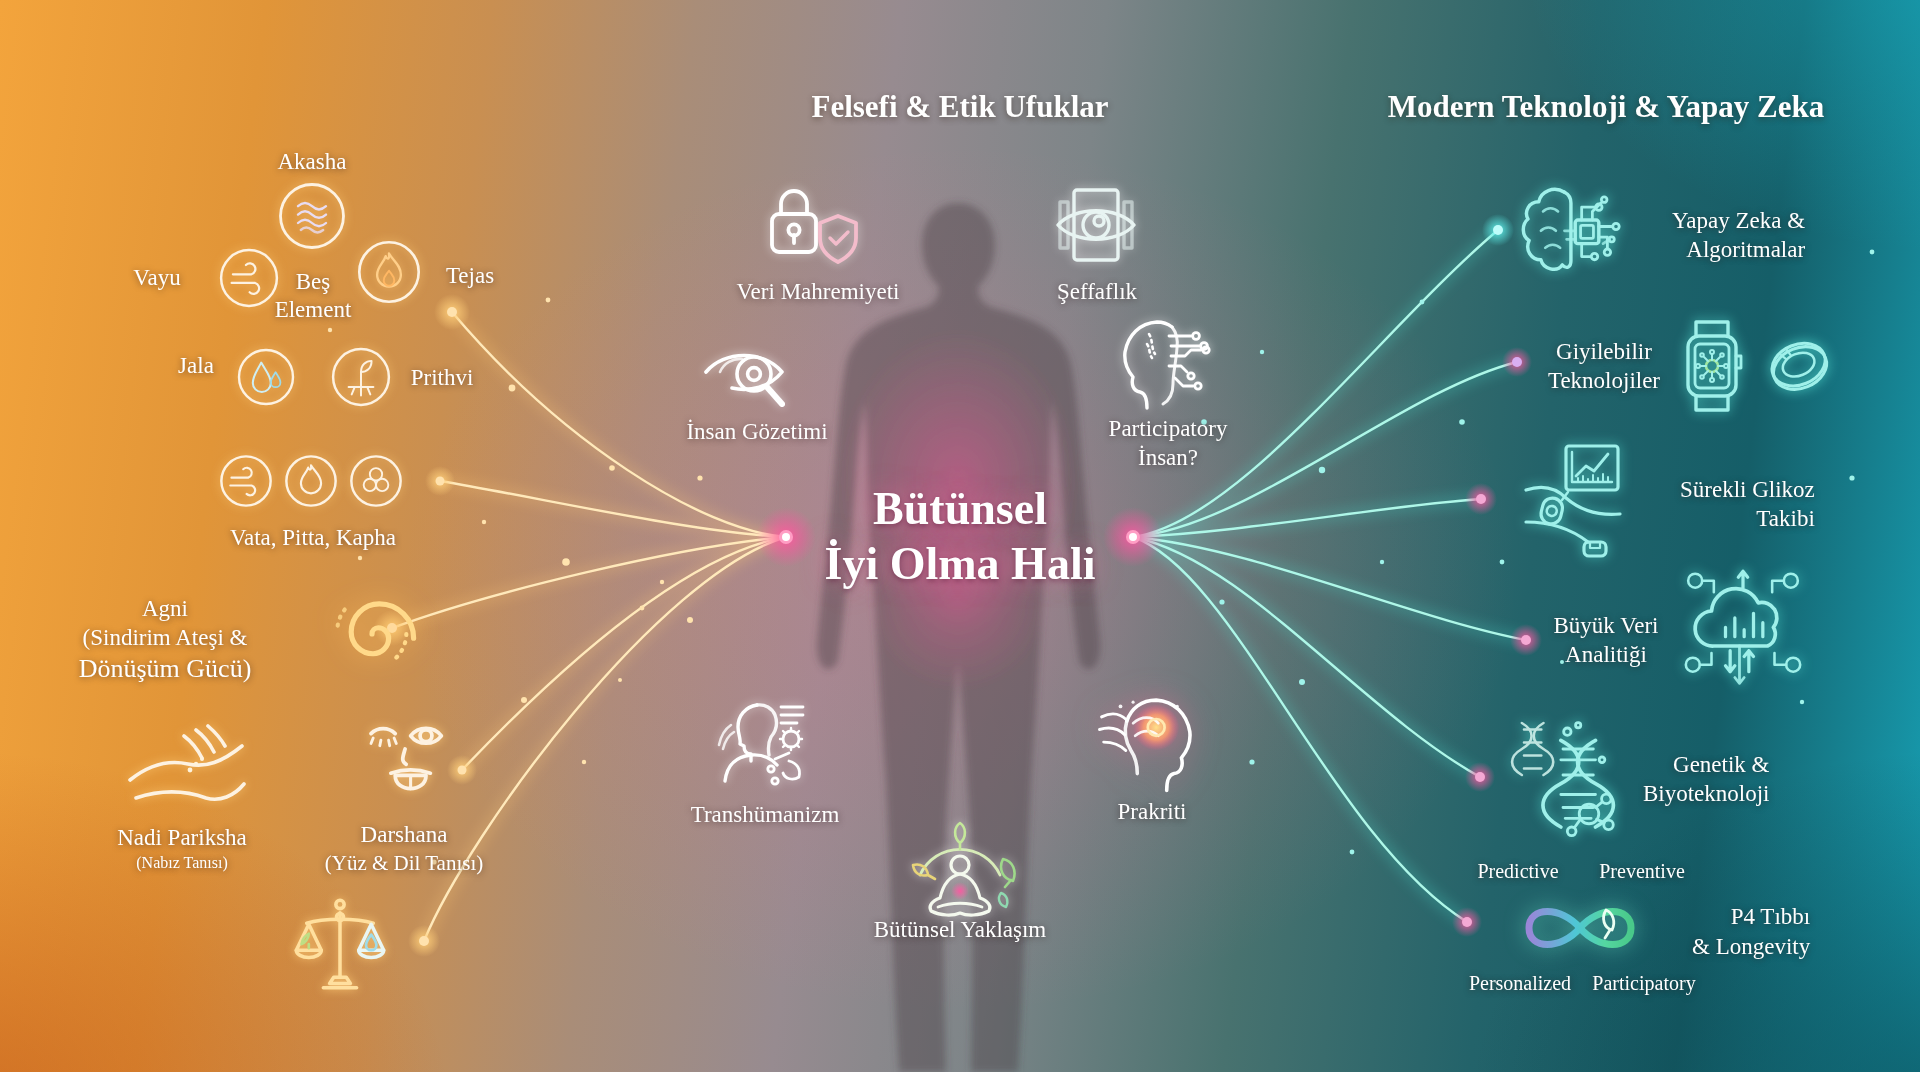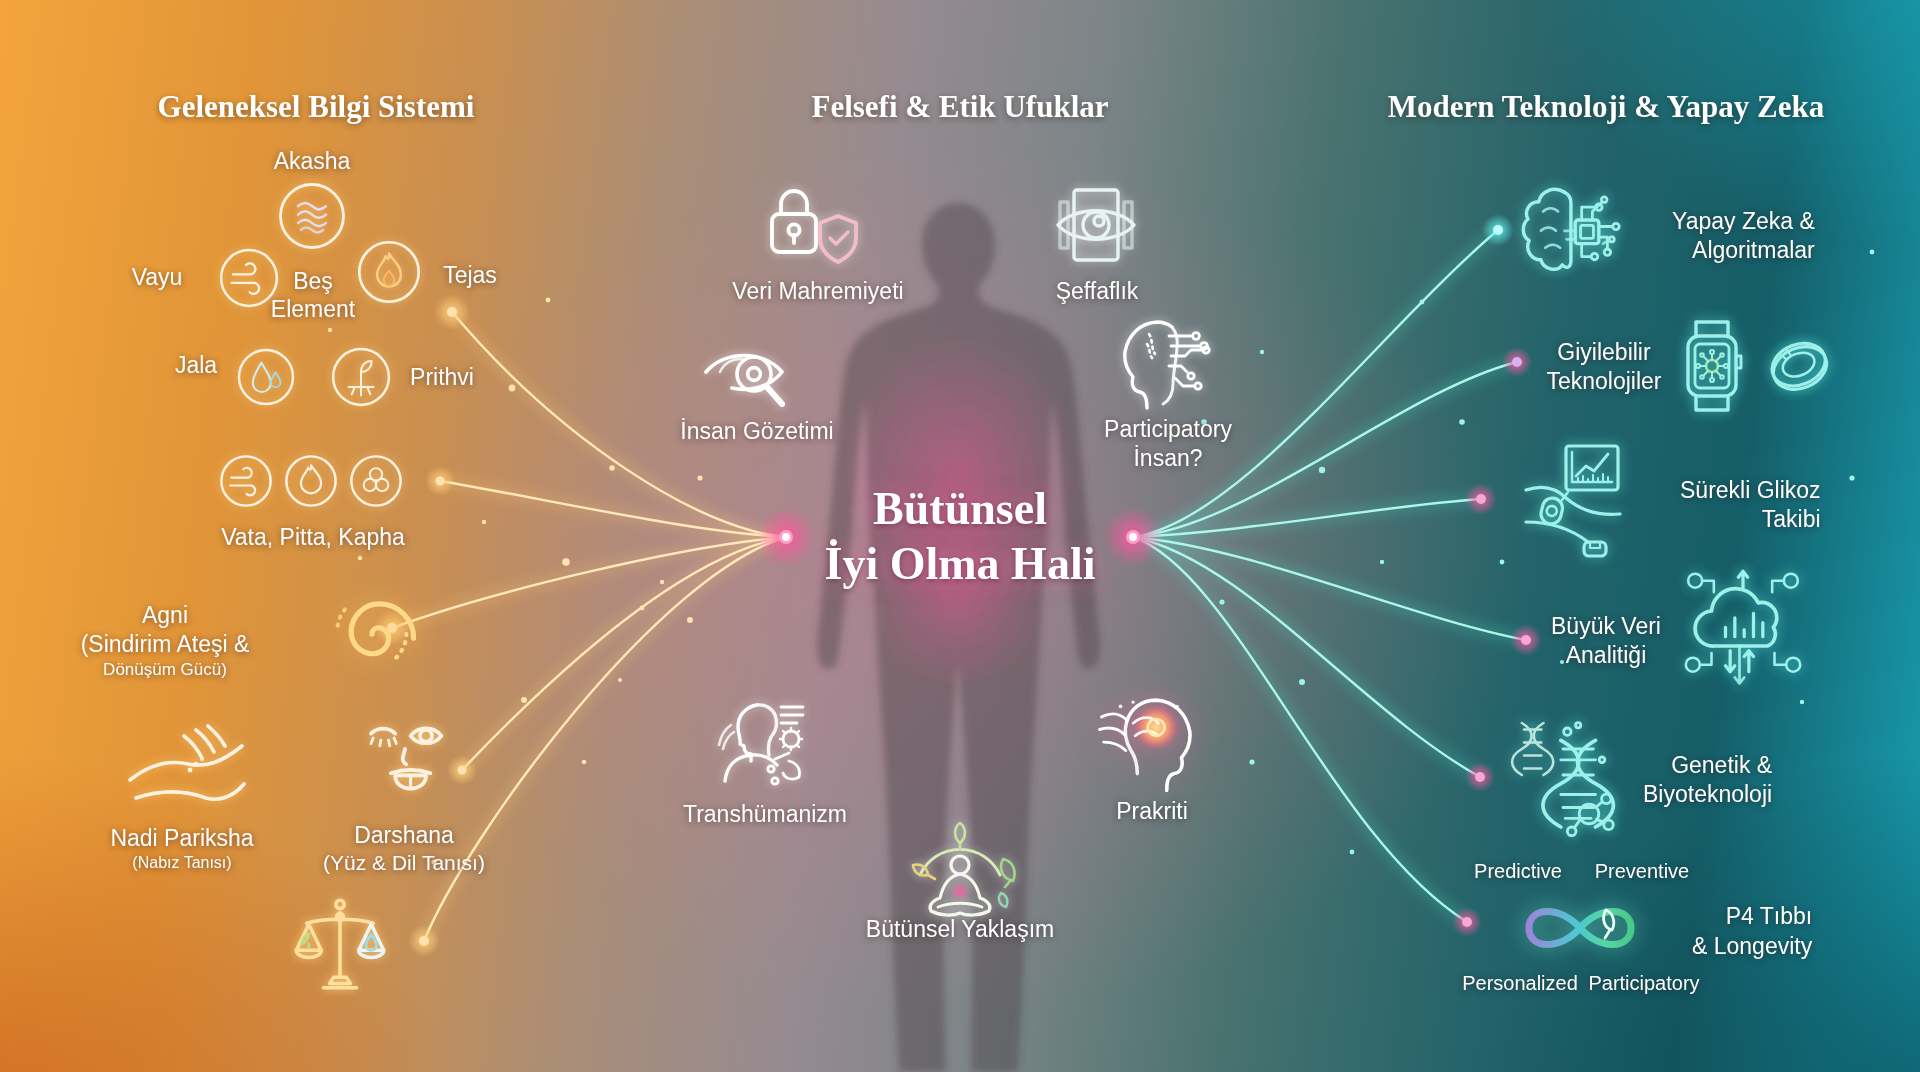--- a/index.html
+++ b/index.html
@@ -4,21 +4,21 @@
 <style>
   html,body{margin:0;padding:0;background:#222;}
   .stage{position:relative;width:1920px;height:1072px;overflow:hidden;
     font-family:"Liberation Sans",sans-serif;
     background:
       radial-gradient(ellipse 900px 700px at 50% 54%, rgba(235,120,150,.30), rgba(235,120,150,0) 62%),
       radial-gradient(ellipse 700px 520px at -2% 104%, rgba(186,73,16,.55), rgba(186,73,16,0) 70%),
       radial-gradient(ellipse 620px 420px at 102% -4%, rgba(24,178,198,.55), rgba(24,178,198,0) 70%),
       radial-gradient(ellipse 700px 520px at 102% 104%, rgba(8,52,60,.6), rgba(8,52,60,0) 70%),
       linear-gradient(97deg,#f3a43c 0%,#e19538 13%,#c98f51 24%,#a98d78 34%,#978b90 44%,#7d8588 54%,#48726f 66%,#23636a 78%,#155e68 88%,#17a0b4 100%);}
-  .pos{position:absolute;transform:translate(-50%,-50%);}
+  .pos{position:absolute;transform:translate(-50%,-50%);font-family:Liberation Serif, serif;}
   .lbl{color:#fff;font-size:23px;line-height:1.18;text-align:center;white-space:nowrap;
        text-shadow:0 1px 6px rgba(40,20,20,.55);}
   .lbl-left{text-align:right;transform:translate(0,-50%);}
   .small{font-size:20px;}
   .title{font-family:"Liberation Serif",serif;font-weight:bold;font-size:31px;color:#fff;
          white-space:nowrap;text-shadow:0 2px 6px rgba(40,25,10,.45);}
   .maintitle{font-family:"Liberation Serif",serif;font-weight:bold;font-size:46px;color:#fff;
          line-height:1.2;text-align:center;white-space:nowrap;
          text-shadow:0 0 26px rgba(255,110,170,.55),0 2px 5px rgba(70,20,45,.5);}
   svg{display:block;fill:none;stroke-linecap:round;stroke-linejoin:round;}
@@ -206,21 +206,20 @@
         <circle cx="1352" cy="852" r="2.4"></circle>
           <circle cx="1502" cy="562" r="2.4"></circle>
           <circle cx="1562" cy="662" r="2"></circle>
         <circle cx="1852" cy="478" r="2.6"></circle>
           <circle cx="1802" cy="702" r="2.2"></circle>
           <circle cx="1872" cy="252" r="2.4"></circle>
       </g>
     </g>
   </svg>
 
-  <div class="pos title" style="left:316px;top:107px">Geleneksel Bilgi Sistemi</div>
 
   <div class="pos lbl" style="left:312px;top:162px">Akasha</div>
   <div class="pos glowL" style="left:312px;top:216px">
     <svg width="70" height="70" viewBox="0 0 100 100" stroke="#fdf2e2" stroke-width="4">
       <circle cx="50" cy="50" r="45"></circle>
       <g stroke="#e8dcf2" stroke-width="3.4">
         <path d="M30 36 c6.5 -6 13.5 -6 20 0 c6.5 6 13.5 6 20 0"></path>
         <path d="M30 48 c6.5 -6 13.5 -6 20 0 c6.5 6 13.5 6 20 0"></path>
         <path d="M30 60 c6.5 -6 13.5 -6 20 0 c6.5 6 13.5 6 20 0"></path>
         <path d="M34 70 c5 -4.5 10.5 -4.5 16 0 c5 4.5 10.5 4.5 16 0" opacity=".8"></path>
@@ -294,21 +293,21 @@
           <circle cx="39" cy="57" r="11"></circle>
           <circle cx="61" cy="57" r="11"></circle>
       </g>
     </svg>
   </div>
   <div class="pos lbl" style="left:313px;top:538px">Vata, Pitta, Kapha</div>
 
   <div class="pos lbl" style="left:165px;top:640px;line-height:1.25">
     <span style="display:block">Agni</span>
     <span style="display:block;font-size:23px">(Sindirim Ateşi &amp;</span>
-    <span style="display:block;font-size:17px">Dönüşüm Gücü)</span>
+    <span style="display:block;font-size:26px">Dönüşüm Gücü)</span>
   </div>
   <div class="pos" style="left:372px;top:634px;filter:drop-shadow(0 0 12px rgba(255,190,90,.9))">
     <svg width="104" height="104" viewBox="0 0 100 100" stroke="#ffd98a" stroke-width="5">
       <path d="M50 50 a6 6 0 0 1 6 -6 a10 10 0 0 1 10 10 a15 15 0 0 1 -15 15 a21 21 0 0 1 -21 -21 a27 27 0 0 1 27 -27 a33 33 0 0 1 33 33"></path>
       <path d="M83 50 a33 33 0 0 1 -10 23" stroke-dasharray="1 7" stroke-width="4"></path>
       <path d="M17 42 a33 33 0 0 1 10 -19" stroke-dasharray="1 7" stroke-width="4" opacity=".8"></path>
     </svg>
   </div>
 
   <div class="pos glowL" style="left:187px;top:766px">

